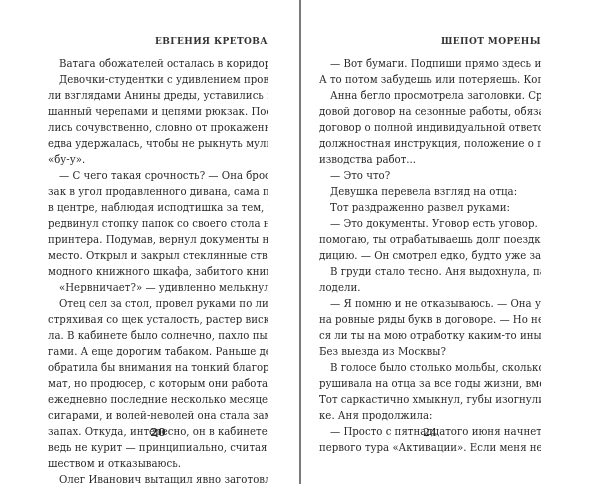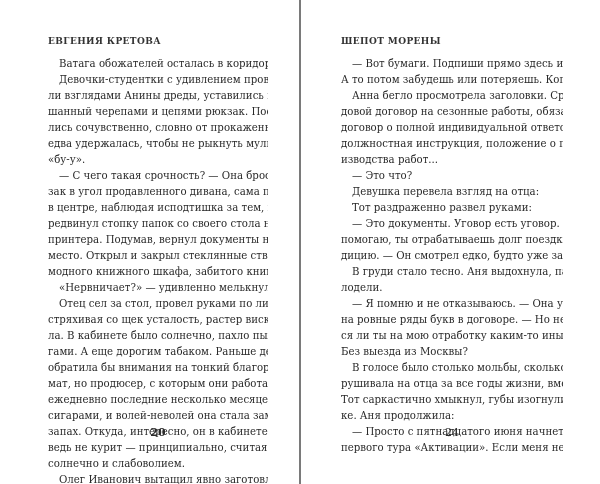--- a/index.html
+++ b/index.html
@@ -1,22 +1,22 @@
 <!DOCTYPE html>
 <html><head>
 <meta charset="utf-8">
 <style>
   html, body { margin: 0; padding: 0; background: #ffffff; }
   body { width: 600px; height: 484px; overflow: hidden; position: relative; font-family: "DejaVu Serif", "Liberation Serif", serif; color: #2a2a2a; }
   .spread { position: absolute; left: 0; top: 0; width: 600px; height: 484px; background: #ffffff; }
   .page { position: absolute; top: 0; height: 484px; width: 300px; }
   .page.left { left: 0; }
-  .page.right { left: 309px; width: 257px; }
+  .page.right { left: 287px; width: 257px; }
   .divider { position: absolute; left: 299px; top: 0; width: 2px; height: 484px; background: #7a7a7a; }
-  .header { position: absolute; top: 36px; font-size: 9px; letter-spacing: 0.4px; font-weight: bold; color: #333; text-align: left; }
+  .header { position: absolute; top: 36px; font-size: 9px; letter-spacing: 0.4px; font-weight: bold; color: #333; text-align: right; }
   .left .header { left: 48px; width: 220px; }
   .right .header { left: 32px; width: 222px; }
   .body { position: absolute; top: 56px; font-size: 10.2px; line-height: 16px; text-align: justify; }
   .left .body { left: 48px; width: 220px; }
   .right .body { left: 32px; width: 222px; }
   .line { display: block; white-space: nowrap; text-align-last: justify; text-align: justify; height: 16px; overflow: hidden; }
   .line.indent { padding-left: 11px; }
   .line.last { text-align-last: left; }
   .folio { position: absolute; top: 426px; font-size: 11px; text-align: center; color: #2a2a2a; }
   .left .folio { left: 48px; width: 220px; font-weight: bold; }
@@ -47,21 +47,21 @@
         <span class="line indent">Отец сел за стол, провел руками по лицу, будто</span>
         <span class="line">стряхивая со щек усталость, растер виски. Анна ждa-</span>
         <span class="line">ла. В кабинете было солнечно, пахло пылью и кни-</span>
         <span class="line">гами. А еще дорогим табаком. Раньше девушка не</span>
         <span class="line">обратила бы внимания на тонкий благородный аро-</span>
         <span class="line">мат, но продюсер, с которым они работали почти</span>
         <span class="line">ежедневно последние несколько месяцев, баловался</span>
         <span class="line">сигарами, и волей-неволей она стала замечать этот</span>
         <span class="line">запах. Откуда, интересно, он в кабинете отца? Он</span>
         <span class="line">ведь не курит — принципиально, считая это мальчи-</span>
-        <span class="line last">солнечно и слабоволием.</span>
+        <span class="line last">шеством и отказываюсь.</span>
         <span class="line indent">Олег Иванович вытащил явно заготовленную зара-</span>
       </div>
     <div class="folio">20</div>
   </div>
   <div class="divider"></div>
   <div class="page right">
     <div class="header">ШЕПОТ МОРЕНЫ</div>
     <div class="body" id="right-body">
         <span class="line indent">— Вот бумаги. Подпиши прямо здесь и сейчас...</span>
         <span class="line">А то потом забудешь или потеряешь. Копии делать</span>

